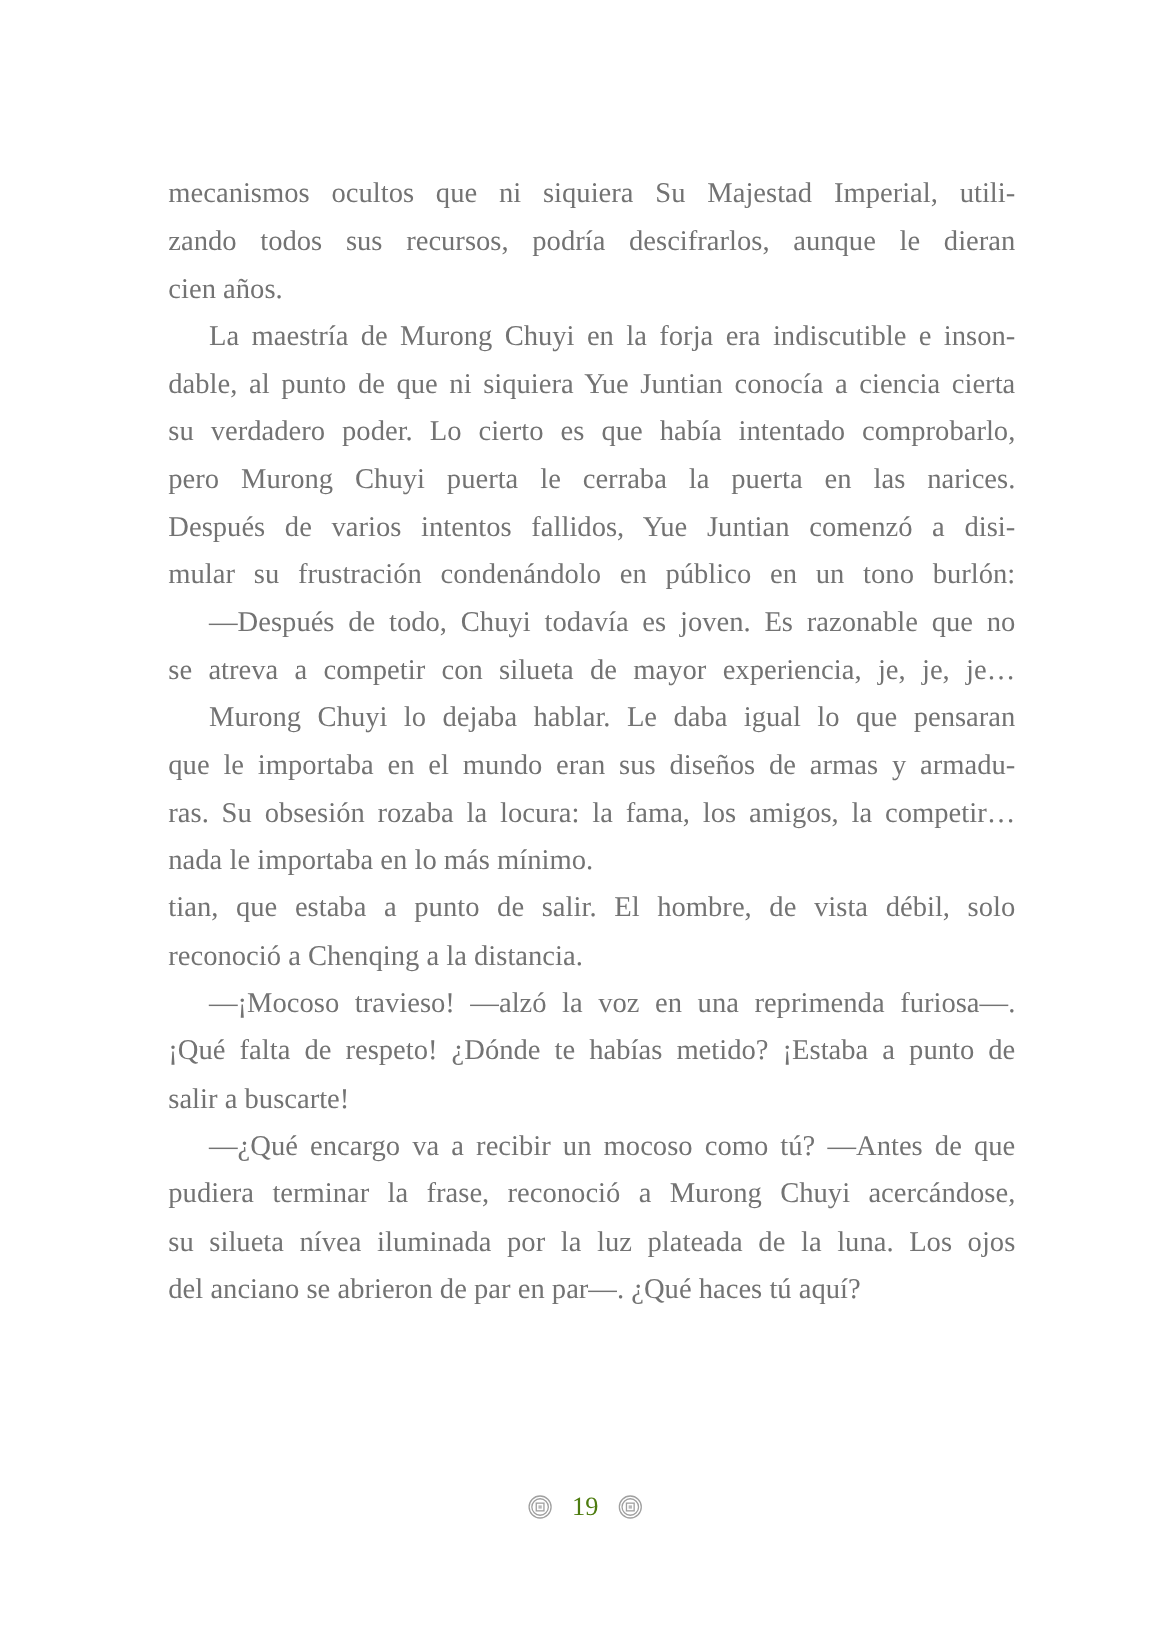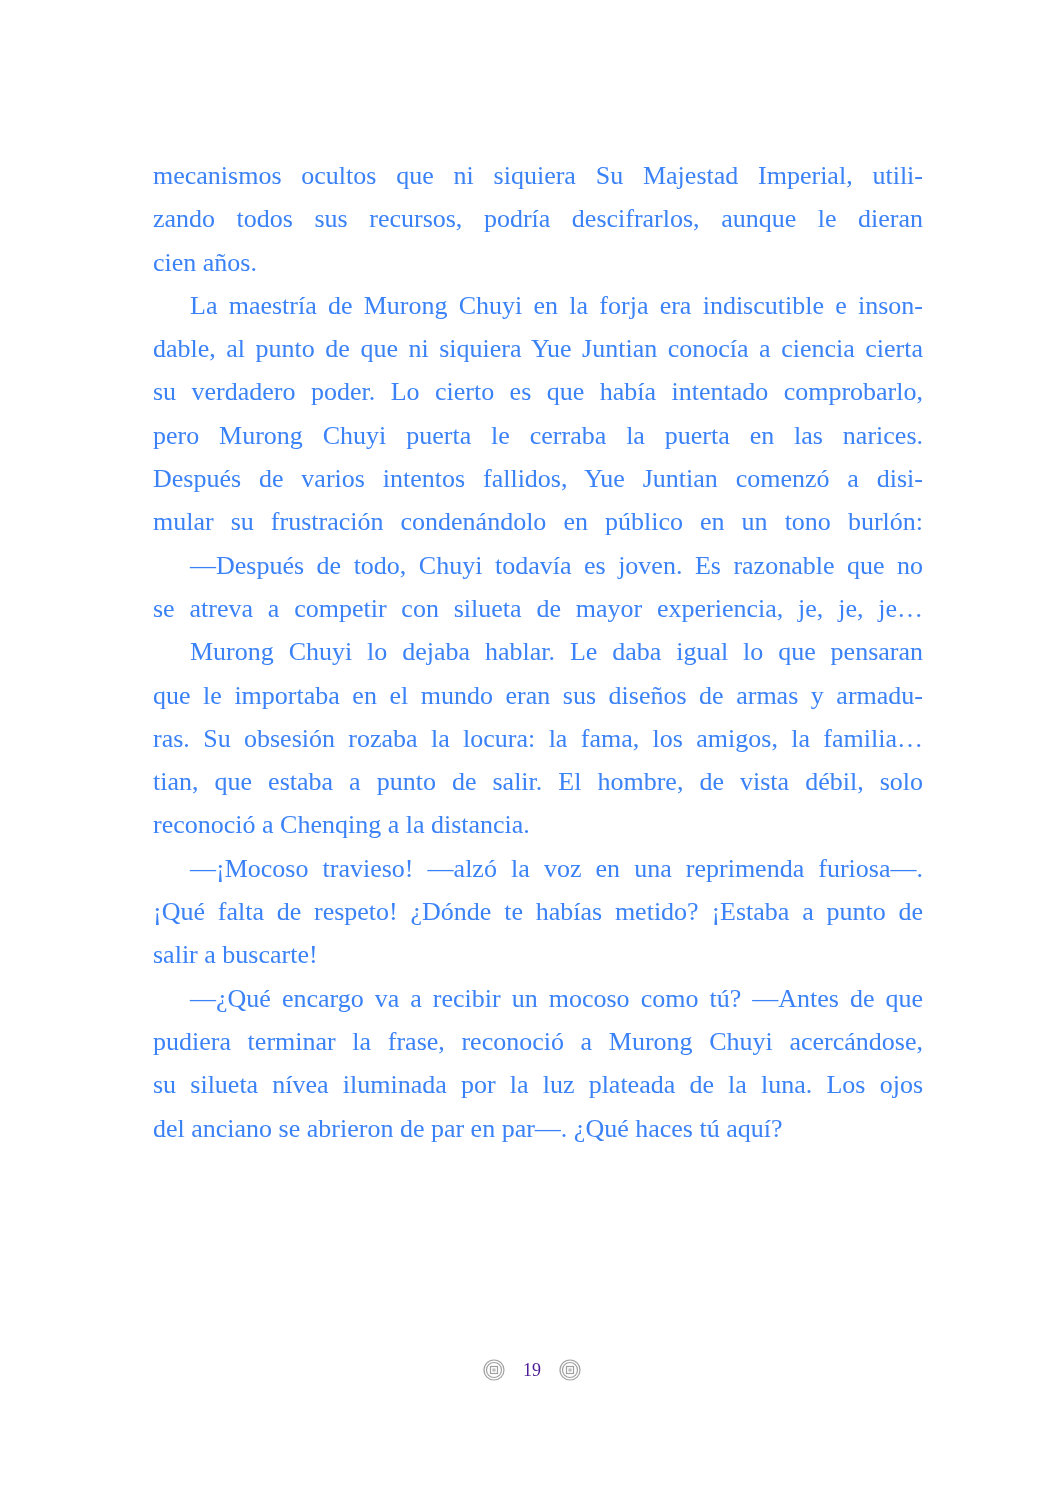--- a/index.html
+++ b/index.html
@@ -21,21 +21,21 @@
       background: #ffffff;
     }
     .text-block {
       position: absolute;
       left: 153px;
       top: 154px;
       width: 770px;
       font-family: "Liberation Serif", "DejaVu Serif", serif;
       font-size: 26px;
       line-height: 43.3px;
-      color: #3b82f6;
+      color: #737373;
     }
     .line {
       display: block;
       white-space: nowrap;
       height: 43.3px;
     }
     .line.justify {
       text-align: justify;
       text-align-last: justify;
       white-space: normal;
@@ -55,22 +55,22 @@
       align-items: center;
       gap: 14px;
     }
     .ornament {
       width: 22px;
       height: 22px;
       display: inline-block;
     }
     .page-number {
       font-family: "Liberation Serif", "DejaVu Serif", serif;
-      font-size: 18px;
-      color: #4c1d95;
+      font-size: 24px;
+      color: #4d7c0f;
       padding: 0 4px;
     }
   </style>
 </head>
 <body>
 
 <div class="page">
   <div class="text-block">
     <span class="line justify">mecanismos ocultos que ni siquiera Su Majestad Imperial, utili-</span>
     <span class="line justify">zando todos sus recursos, podría descifrarlos, aunque le dieran</span>
@@ -78,21 +78,22 @@
     <span class="line justify indent">La maestría de Murong Chuyi en la forja era indiscutible e inson-</span>
     <span class="line justify">dable, al punto de que ni siquiera Yue Juntian conocía a ciencia cierta</span>
     <span class="line justify">su verdadero poder. Lo cierto es que había intentado comprobarlo,</span>
     <span class="line justify">pero Murong Chuyi puerta le cerraba la puerta en las narices.</span>
     <span class="line justify">Después de varios intentos fallidos, Yue Juntian comenzó a disi-</span>
     <span class="line justify">mular su frustración condenándolo en público en un tono burlón:</span>
     <span class="line justify indent">—Después de todo, Chuyi todavía es joven. Es razonable que no</span>
     <span class="line justify">se atreva a competir con silueta de mayor experiencia, je, je, je…</span>
     <span class="line justify indent">Murong Chuyi lo dejaba hablar. Le daba igual lo que pensaran</span>
     <span class="line justify">que le importaba en el mundo eran sus diseños de armas y armadu-</span>
-    <span class="line justify">ras. Su obsesión rozaba la locura: la fama, los amigos, la familia…</span>
+    <span class="line justify">ras. Su obsesión rozaba la locura: la fama, los amigos, la competir…</span>
+    <span class="line">nada le importaba en lo más mínimo.</span>
     <span class="line justify">tian, que estaba a punto de salir. El hombre, de vista débil, solo</span>
     <span class="line">reconoció a Chenqing a la distancia.</span>
     <span class="line justify indent">—¡Mocoso travieso! —alzó la voz en una reprimenda furiosa—.</span>
     <span class="line justify">¡Qué falta de respeto! ¿Dónde te habías metido? ¡Estaba a punto de</span>
     <span class="line">salir a buscarte!</span>
     <span class="line justify indent">—¿Qué encargo va a recibir un mocoso como tú? —Antes de que</span>
     <span class="line justify">pudiera terminar la frase, reconoció a Murong Chuyi acercándose,</span>
     <span class="line justify">su silueta nívea iluminada por la luz plateada de la luna. Los ojos</span>
     <span class="line">del anciano se abrieron de par en par—. ¿Qué haces tú aquí?</span>
   </div>

